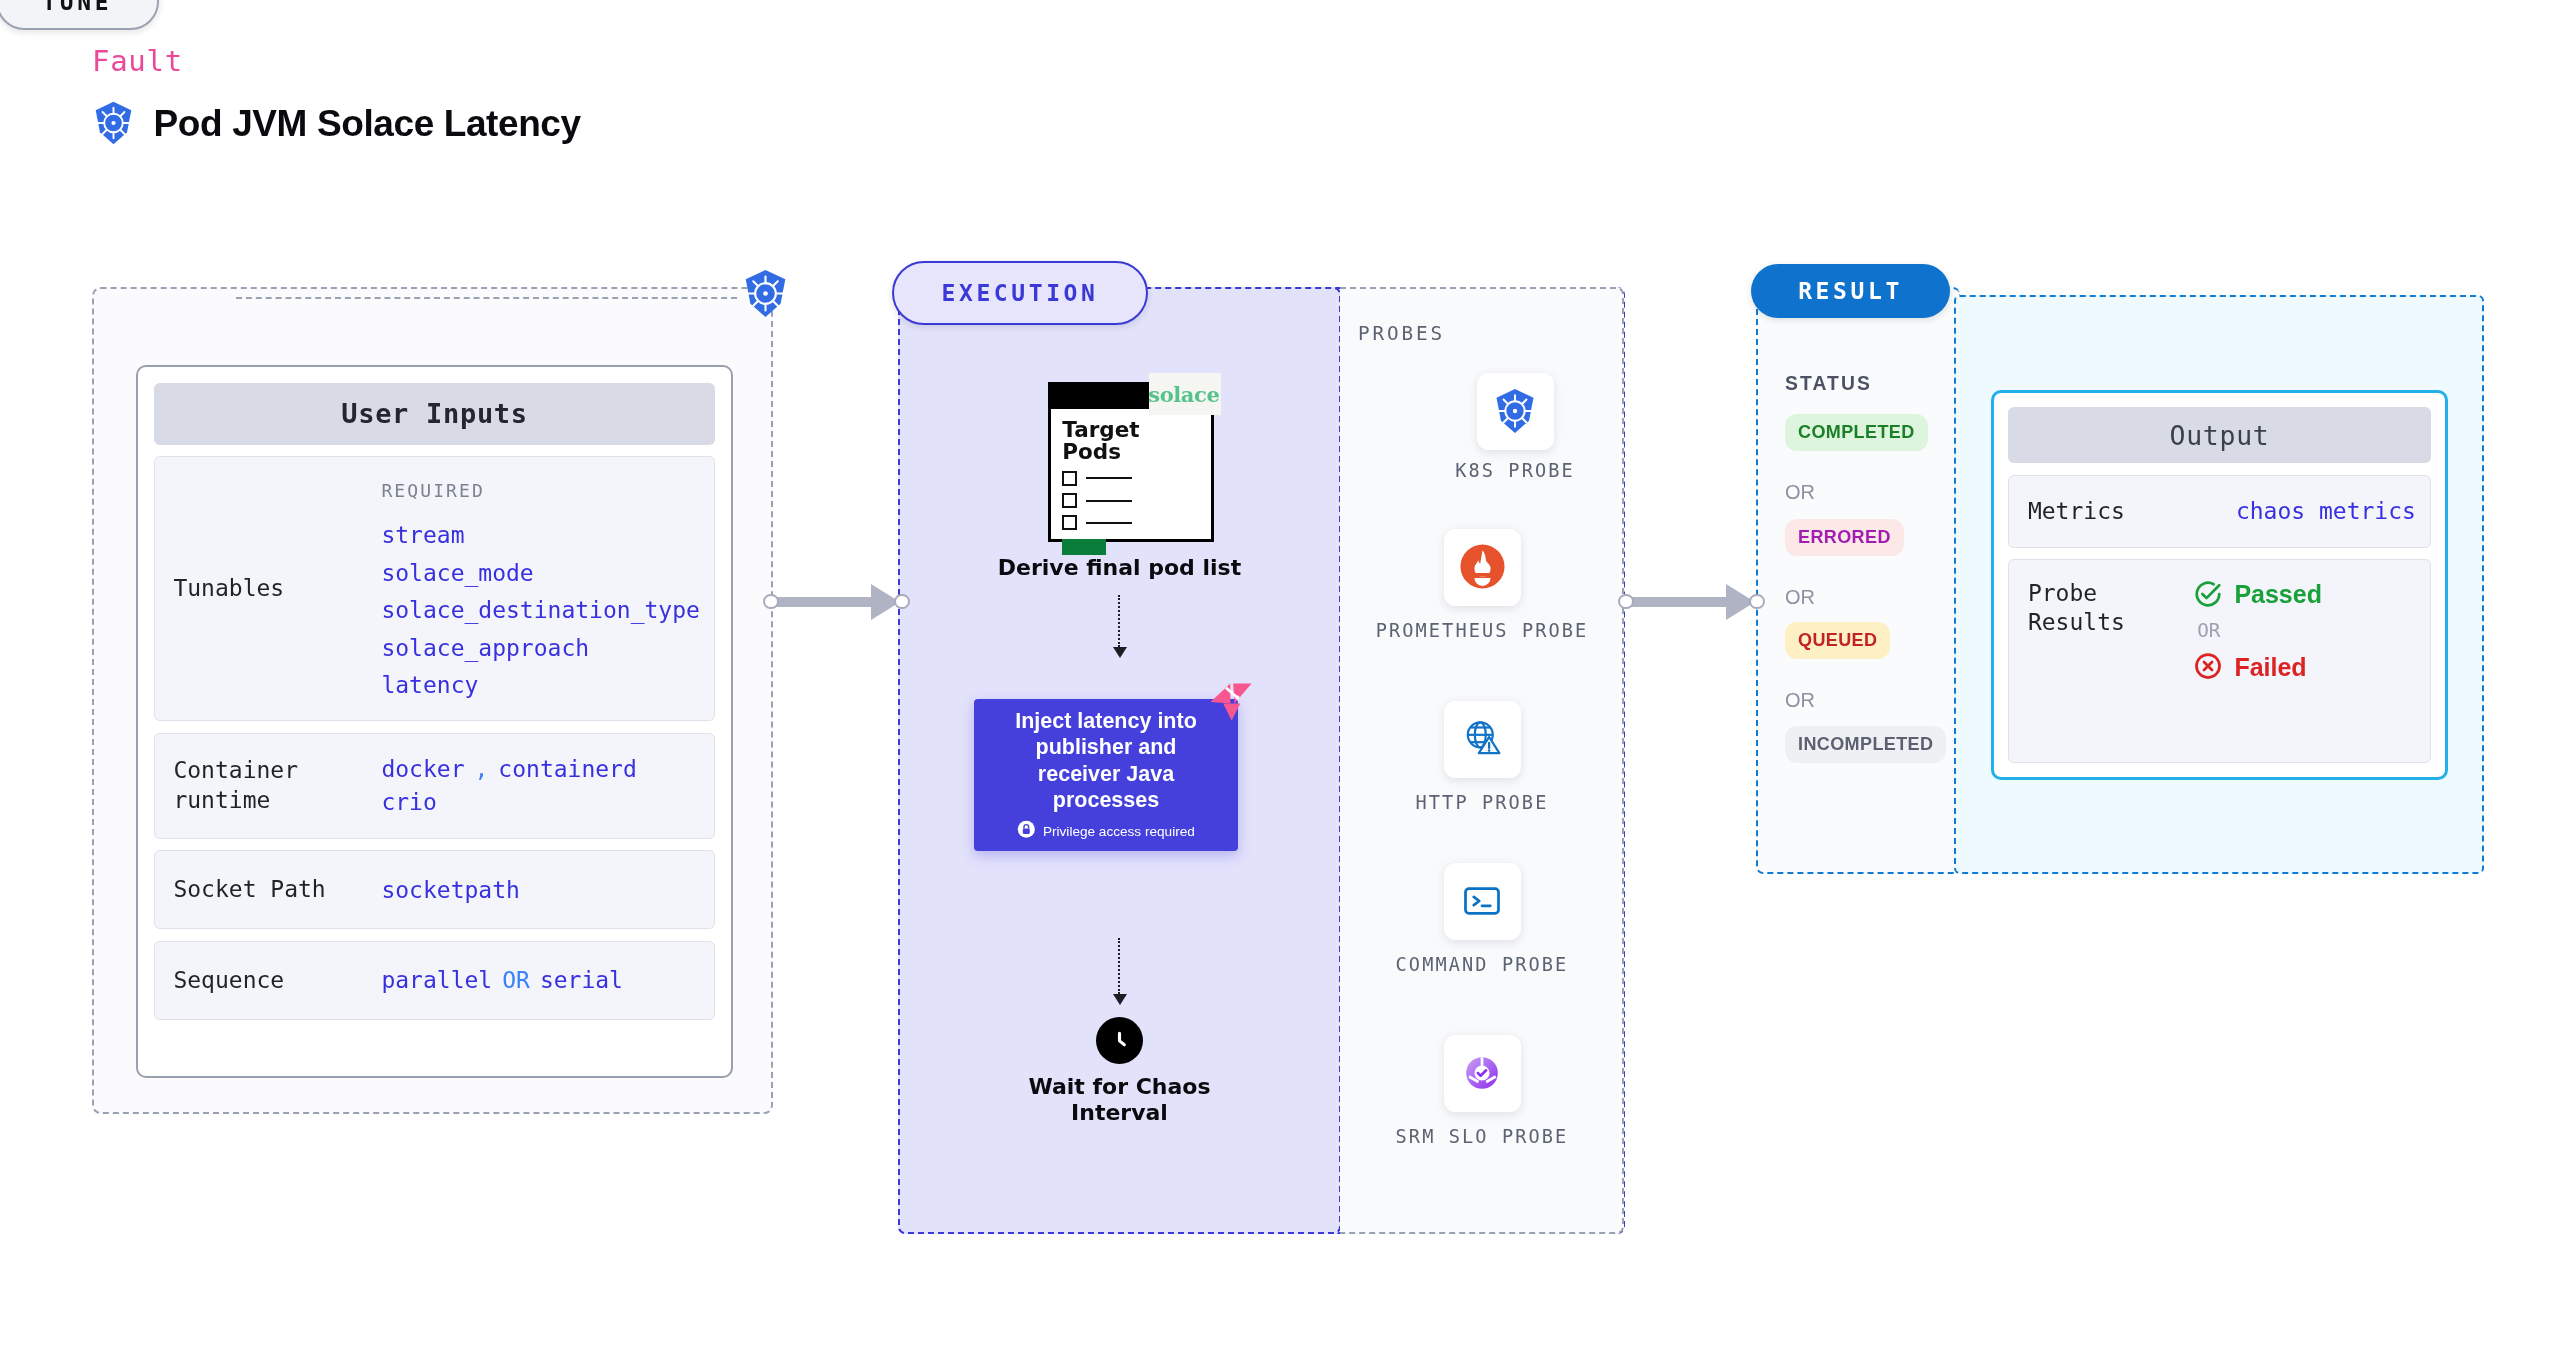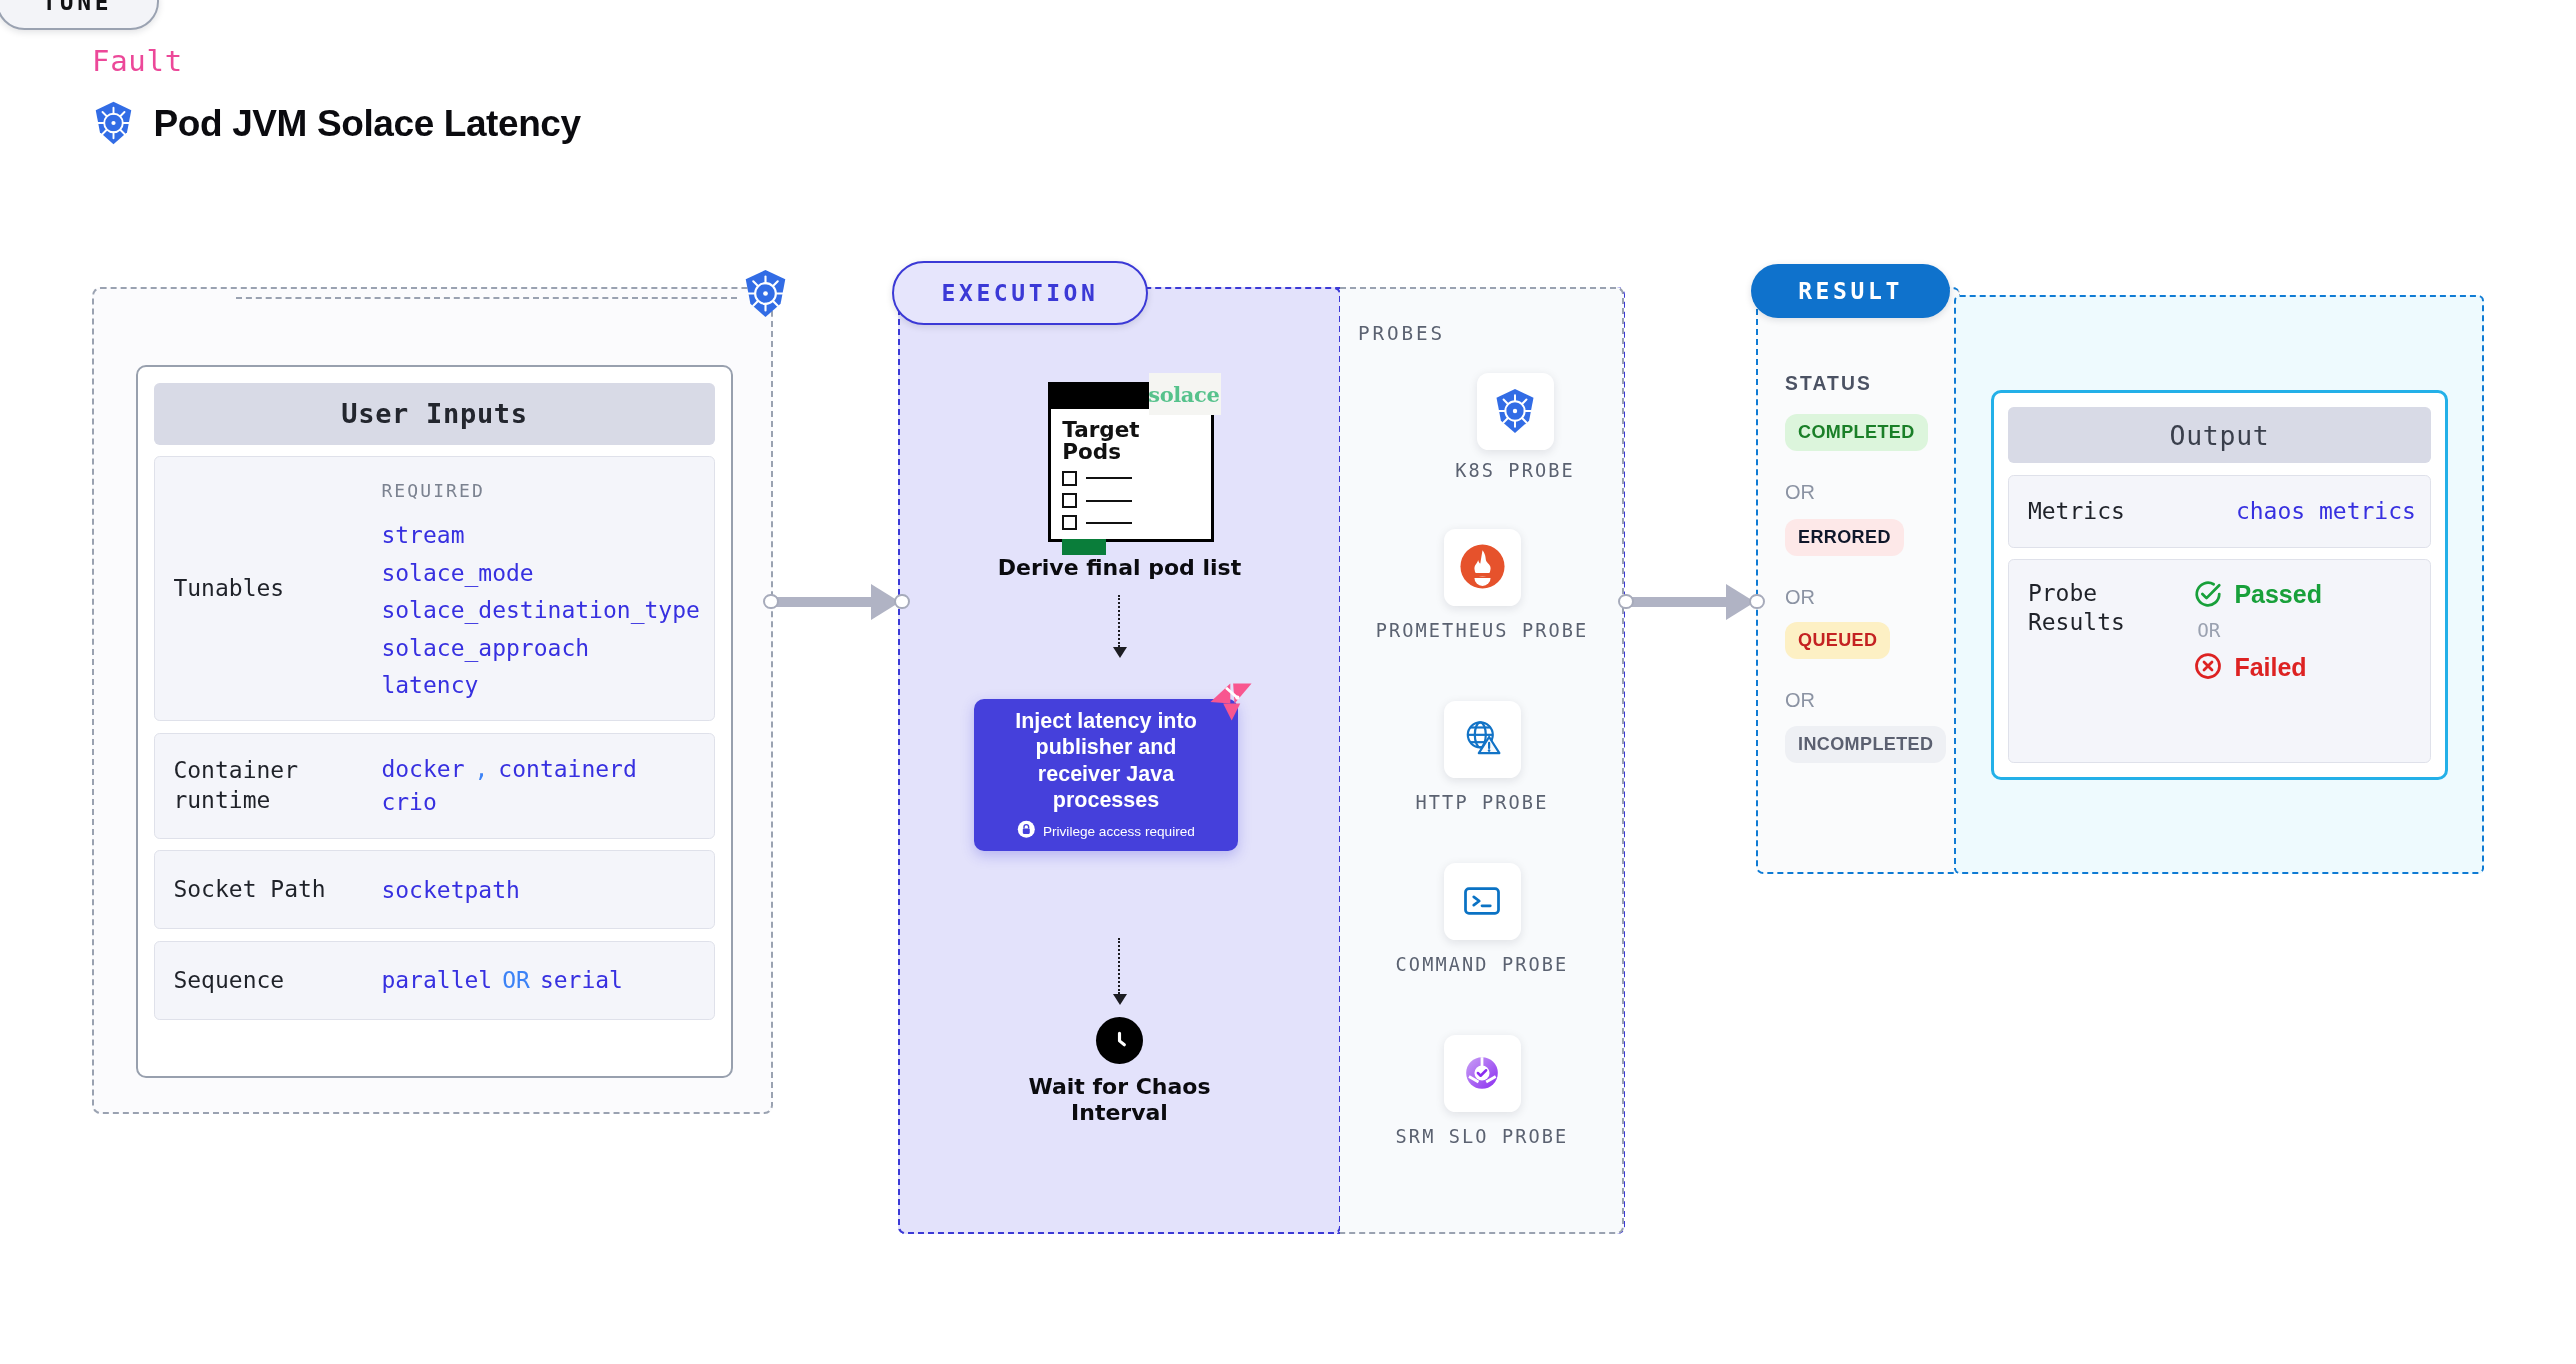--- a/index.html
+++ b/index.html
@@ -140,21 +140,21 @@
 
   .dotted-arrow { width: 2.9px; display: flex; flex-direction: column; align-items: center; }
   .dotted-line { width: 0; border-left: 2.9px dotted #1c1c22; }
   .arrow-head {
     width: 0; height: 0; border-left: 7.2px solid transparent;
     border-right: 7.2px solid transparent; border-top: 11.5px solid #1c1c22;
   }
 
   #inject-card {
     position: absolute; left: 974px; top: 699px; width: 264px; height: 152px;
-    background: #4540db; border-radius: 10px;
+    background: #4540db; border-radius: 4px;
     box-shadow: 0 4.3px 13px rgba(69,64,219,.28);
     display: flex; flex-direction: column; align-items: center; justify-content: center;
     padding: 10px 18.6px;
   }
   #inject-text {
     color: #ffffff; font-size: 21.5px; font-weight: 700; text-align: center; line-height: 1.22;
   }
   #inject-priv { display: flex; align-items: center; gap: 7.2px; margin-top: 7.2px; }
   #inject-priv span { color: #ffffff; font-size: 13.6px; font-weight: 400; }
   #ribbon { position: absolute; left: 1209px; top: 682px; width: 44px; height: 40px; z-index: 4; }
@@ -504,21 +504,21 @@
 </div>
 
 <div id="result-status-panel"></div>
 <div id="result-outer"></div>
 <div id="result-badge" class="panel-badge">RESULT</div>
 
 <div id="status-title">STATUS</div>
 
 <div class="status-badge" style="top:414px; background:#dcf5dc; color:#1a7f28;">COMPLETED</div>
 <div class="or-text" style="top:481px;">OR</div>
-<div class="status-badge" style="top:519px; background:#fde8e8; color:#0f172a;">ERRORED</div>
+<div class="status-badge" style="top:519px; background:#fde8e8; color:#a21caf;">ERRORED</div>
 <div class="or-text" style="top:586px;">OR</div>
 <div class="status-badge" style="top:622px; background:#fdf0c4; color:#c42222;">QUEUED</div>
 <div class="or-text" style="top:689px;">OR</div>
 <div class="status-badge" style="top:726px; background:#eef0f4; color:#5b6070;">INCOMPLETED</div>
 
 <div id="output-card">
   <div id="output-header">Output</div>
 
   <div id="metrics-row" class="kv-block">
     <div class="kv-key">Metrics</div>

